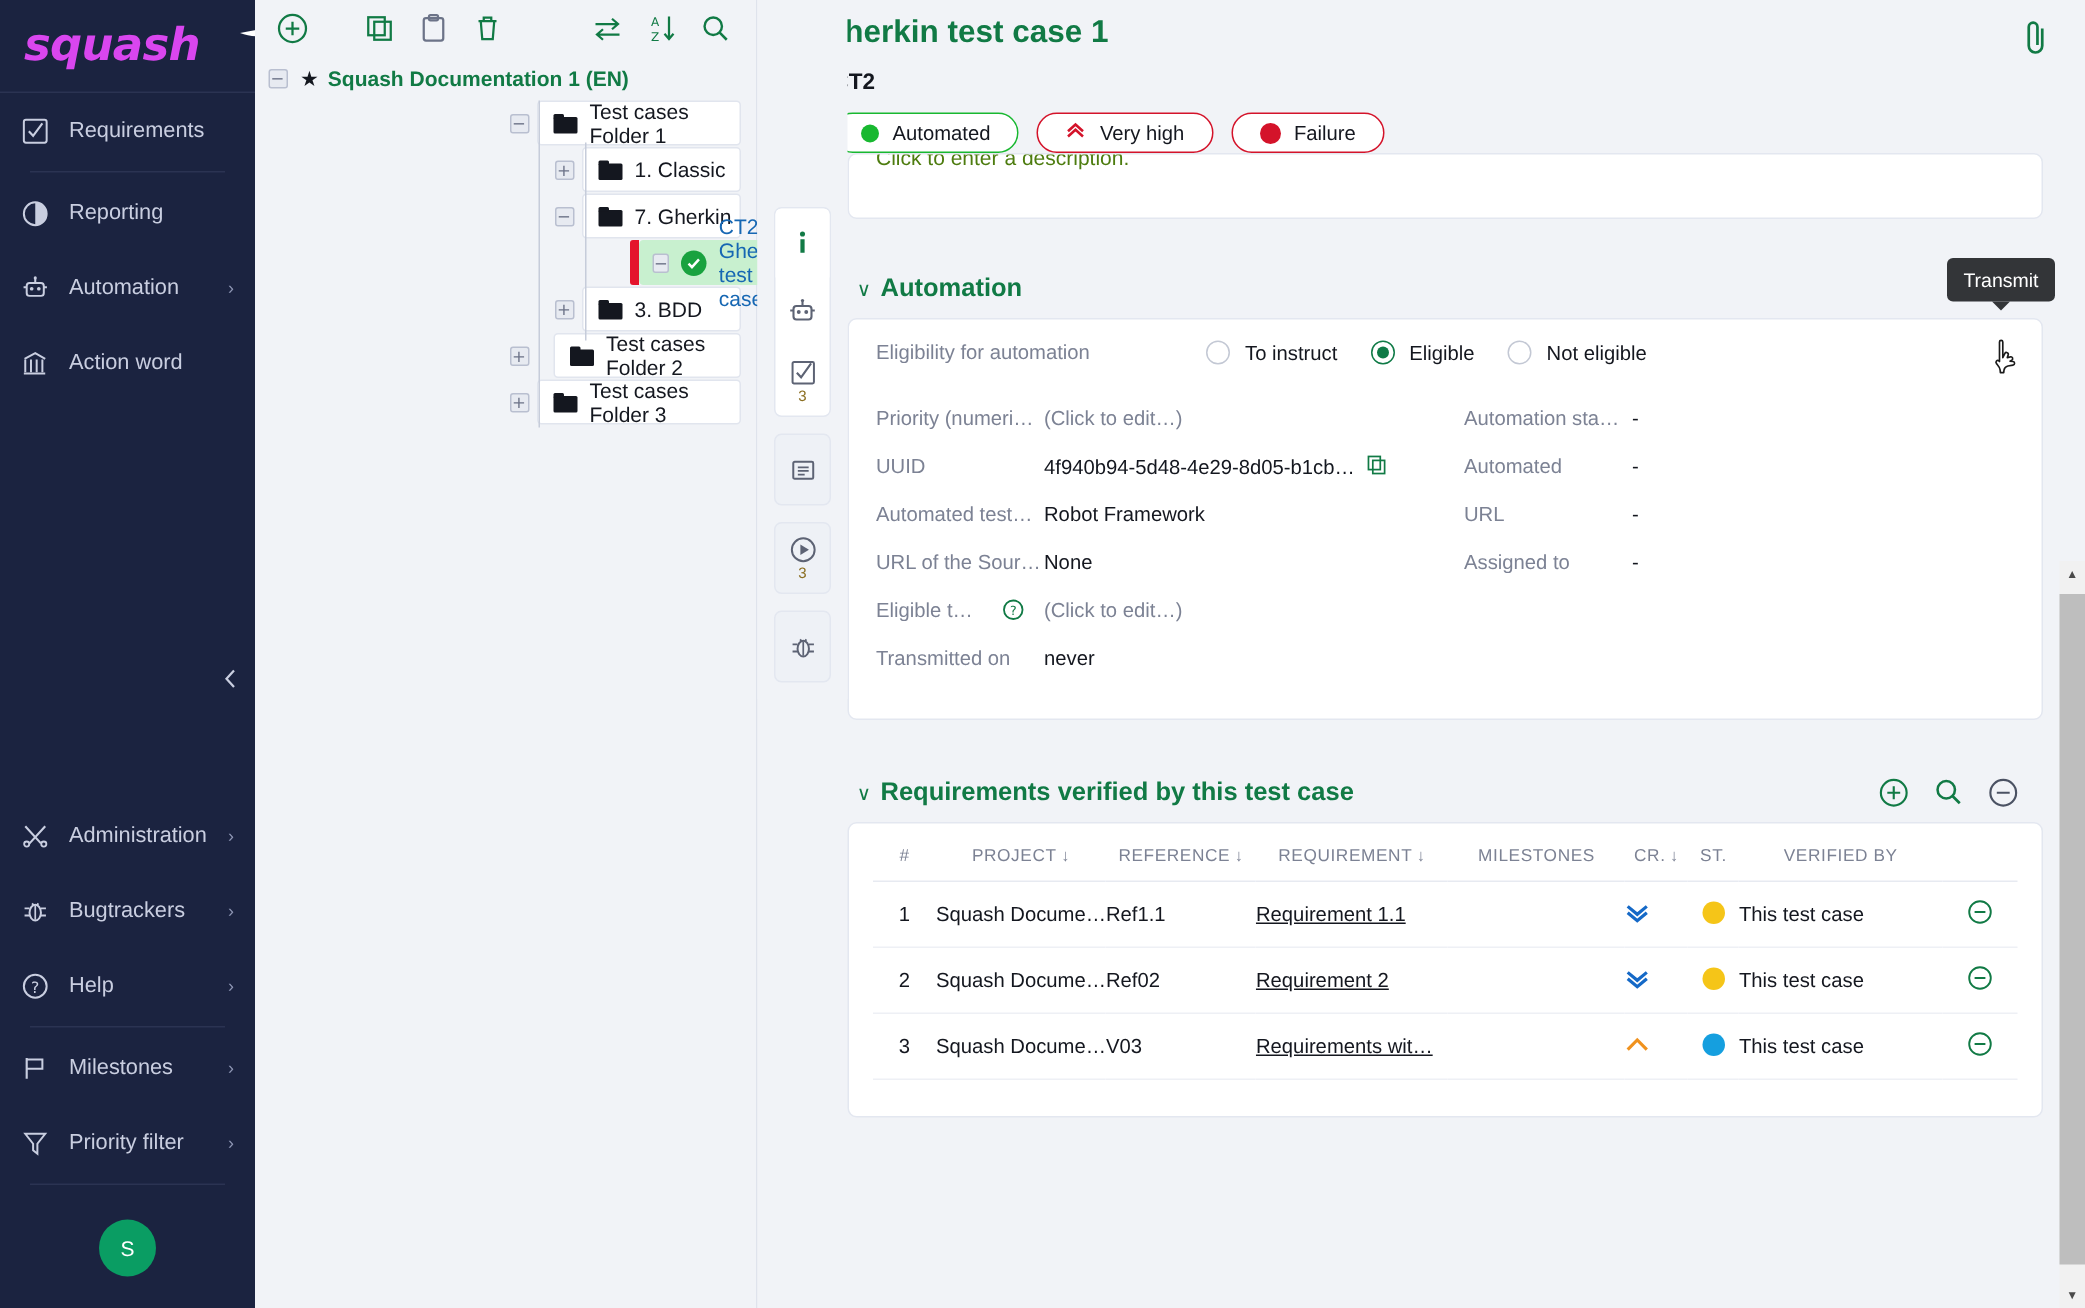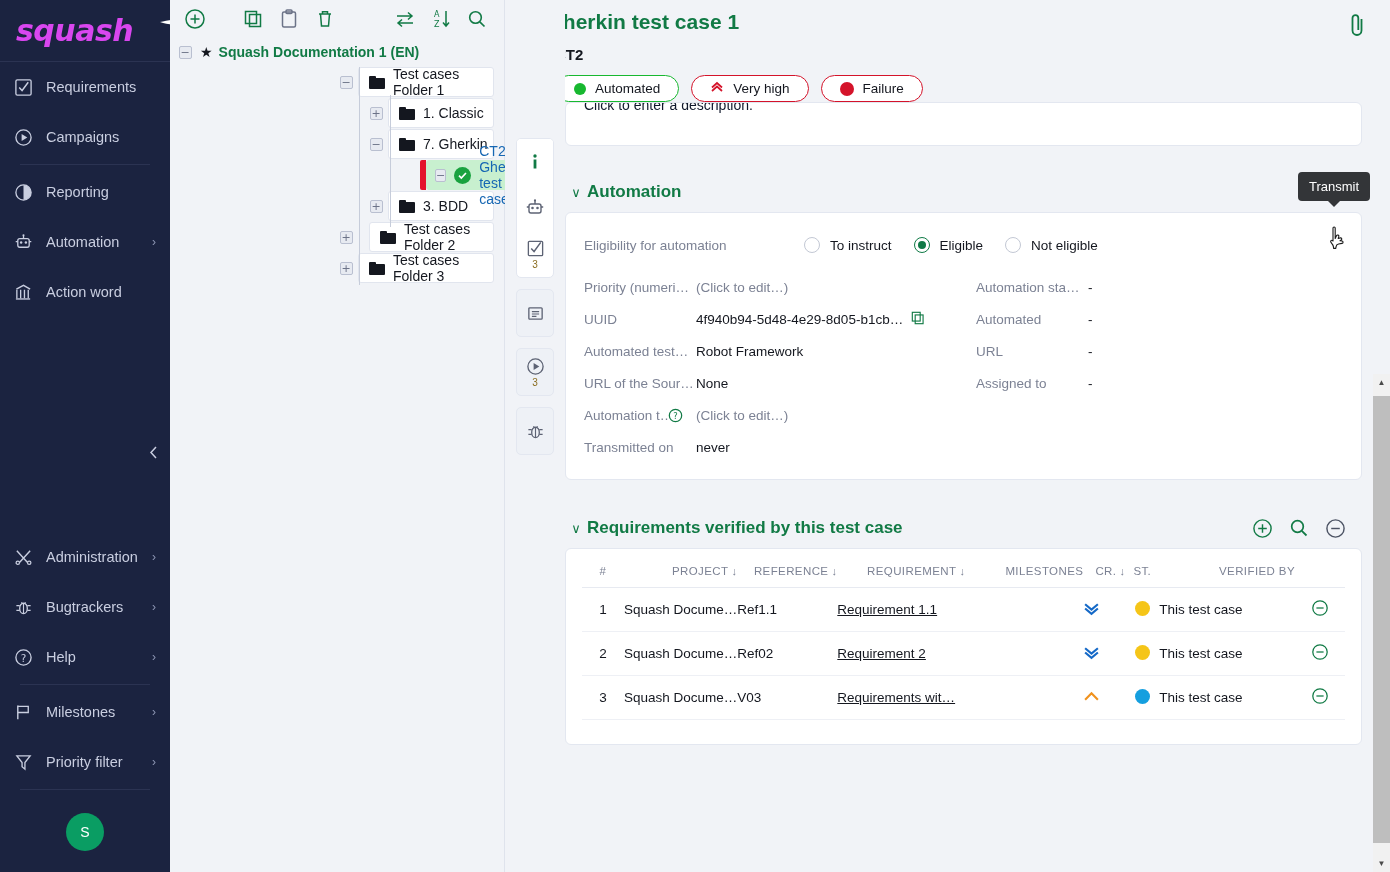--- a/index.html
+++ b/index.html
@@ -151,59 +151,59 @@
   .mbody {
     flex: 1; position: relative; overflow: hidden; padding-right: 0;
   }
   .scroll-inner { position: absolute; inset: 0 28px 0 0; }
 
   .card {
     background: #fff; border: 1px solid #e3e7f0; border-radius: 6px;
     margin: 0 0 16px 60px;
   }
   .desc-card {
-    height: 44px; color: #0f172a; font-size: 14px; padding: 0 18px;
+    height: 44px; color: #4d7c0f; font-size: 14px; padding: 0 18px;
     display: flex; align-items: flex-start; overflow: hidden;
   }
   .desc-card span { margin-top: -6px; }
 
   .sec-head {
     display: flex; align-items: center; margin: 0 0 0 60px; padding: 8px 0 10px 0;
     position: relative;
   }
   .sec-caret { color: #117a45; font-size: 13px; width: 22px; text-align: center; cursor: pointer;}
   .sec-title { color: #117a45; font-size: 17px; font-weight: bold; }
   .sec-actions { position: absolute; right: 16px; display: flex; gap: 16px; align-items: center; }
   .act { color: #117a45; cursor: pointer; display: flex; align-items: center; }
   .act.grey { color: #4b5263; }
 
   .fields { display: flex; padding: 14px 18px 16px 18px; }
   .fcol { display: flex; flex-direction: column; }
   .fcol.left { width: 392px; }
-  .frow { display: flex; align-items: center; height: 32px; }
+  .frow { display: flex; align-items: flex-start; height: 32px; }
   .flabel {
     color: #7c8294; font-size: 13.5px; width: 112px; flex: none;
     white-space: nowrap; overflow: hidden;
   }
   .fval { color: #14171f; font-size: 13.5px; display: flex; align-items: center; gap: 8px; }
   .fval.muted { color: #7c8294; }
   .radio-row { display: flex; align-items: center; gap: 10px; }
   .radio {
     width: 16px; height: 16px; border-radius: 50%; border: 1.6px solid #c3c8d4;
     display:flex; align-items:center; justify-content:center; cursor: pointer;
   }
   .radio.on { border-color: #0f7a46; }
   .radio.on::after { content:''; width: 8px; height: 8px; border-radius:50%; background:#0f7a46; }
   .rlabel { font-size: 13.5px; color: #14171f; cursor: pointer; }
 
   
   .tbl { width: 100%; border-collapse: collapse; }
   .tbl th {
     font-size: 11.5px; color: #7c8294; font-weight: normal; letter-spacing: .4px;
-    text-align: right; padding: 16px 0 10px 0; border-bottom: 1px solid #e7eaf1;
+    text-align: center; padding: 16px 0 10px 0; border-bottom: 1px solid #e7eaf1;
     white-space: nowrap;
   }
   .tbl td {
     font-size: 13.5px; color: #14171f; padding: 11px 0;
     border-bottom: 1px solid #eef0f5; white-space: nowrap;
   }
   .tbl tr:last-child td { border-bottom: 1px solid #eef0f5; }
   .c-num { width: 42px; text-align: center !important; padding-left: 12px; }
   .c-proj { width: 112px; }
   .c-ref { width: 100px; }
@@ -259,29 +259,20 @@
       <span class="ni-ico">
         <svg width="19" height="19" viewBox="0 0 20 20">
             <rect x="2" y="2" width="16" height="16" rx="1.5" fill="none" stroke="#c9cee0" stroke-width="1.4"></rect>
             <path d="M5.5 10 L8.5 13.2 L15 4.5" fill="none" stroke="#c9cee0" stroke-width="1.5"></path>
           </svg>
       </span>
       <span class="ni-lbl">Requirements</span>
     </div>
 
 
-    <div class="nav-item">
-      <span class="ni-ico">
-        <svg width="19" height="19" viewBox="0 0 20 20">
-            <circle cx="10" cy="10" r="8" fill="none" stroke="#c9cee0" stroke-width="1.4"></circle>
-            <path d="M8 6.3 L14 10 L8 13.7 Z" fill="#c9cee0"></path>
-          </svg>
-      </span>
-      <span class="ni-lbl">Campaigns</span>
-    </div>
 
     <div class="nav-sep"></div>
 
     <div class="nav-item">
       <span class="ni-ico">
         <svg width="19" height="19" viewBox="0 0 20 20">
             <circle cx="10" cy="10" r="8" fill="none" stroke="#c9cee0" stroke-width="1.4"></circle>
             <path d="M10 2 A8 8 0 0 1 10 18 Z" fill="#c9cee0"></path>
           </svg>
       </span>
@@ -616,21 +607,21 @@
               </div>
               <div class="frow">
                 <span class="flabel">Automated test…</span>
                 <span class="fval">Robot Framework</span>
               </div>
               <div class="frow">
                 <span class="flabel">URL of the Sour…</span>
                 <span class="fval">None</span>
               </div>
               <div class="frow">
-                <span class="flabel" style="width:84px">Automation t…</span>
+                <span class="flabel" style="width:84px">Eligible t…</span>
                 <span style="width:28px; display:flex; align-items:center;">
                   <svg width="15" height="15" viewBox="0 0 16 16">
                       <circle cx="8" cy="8" r="6.6" fill="none" stroke="#117a45" stroke-width="1.3"></circle>
                       <text x="8" y="11.6" font-size="9" fill="#117a45" text-anchor="middle" font-family="DejaVu Sans">?</text>
                     </svg>
                 </span>
                 <span class="fval muted">(Click to edit…)</span>
               </div>
               <div class="frow">
                 <span class="flabel">Transmitted on</span>

